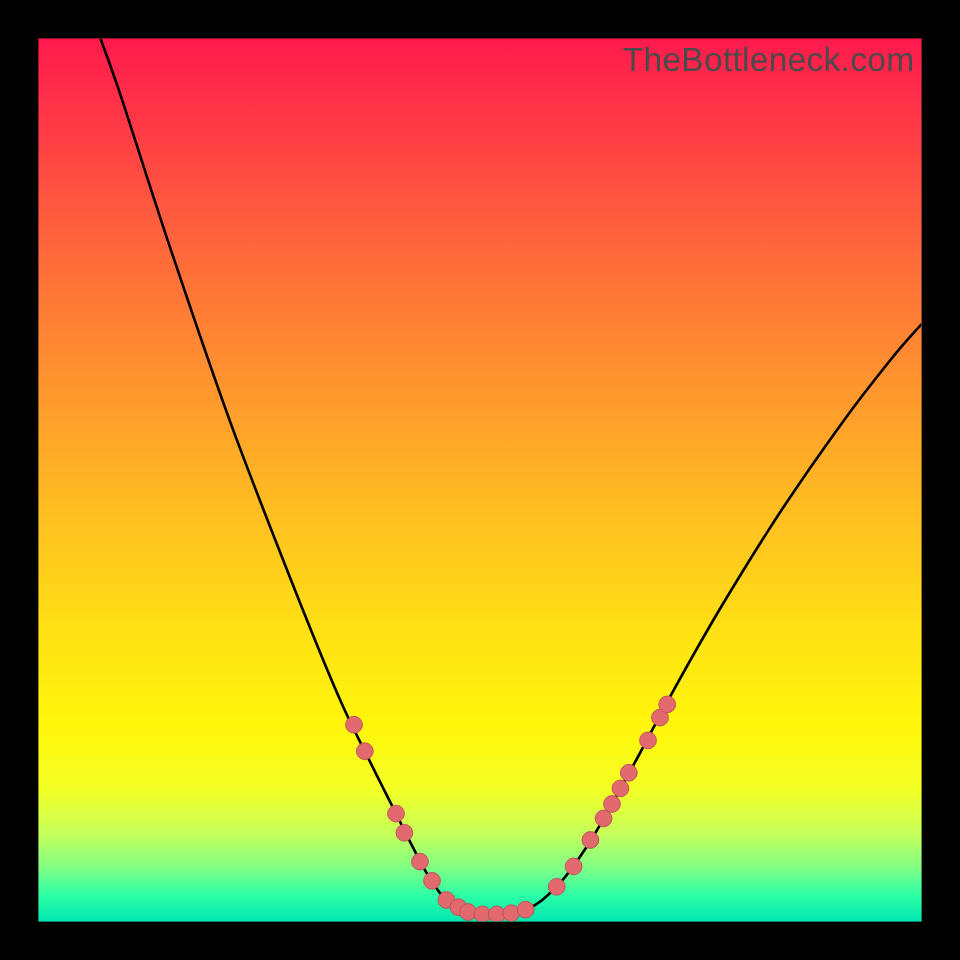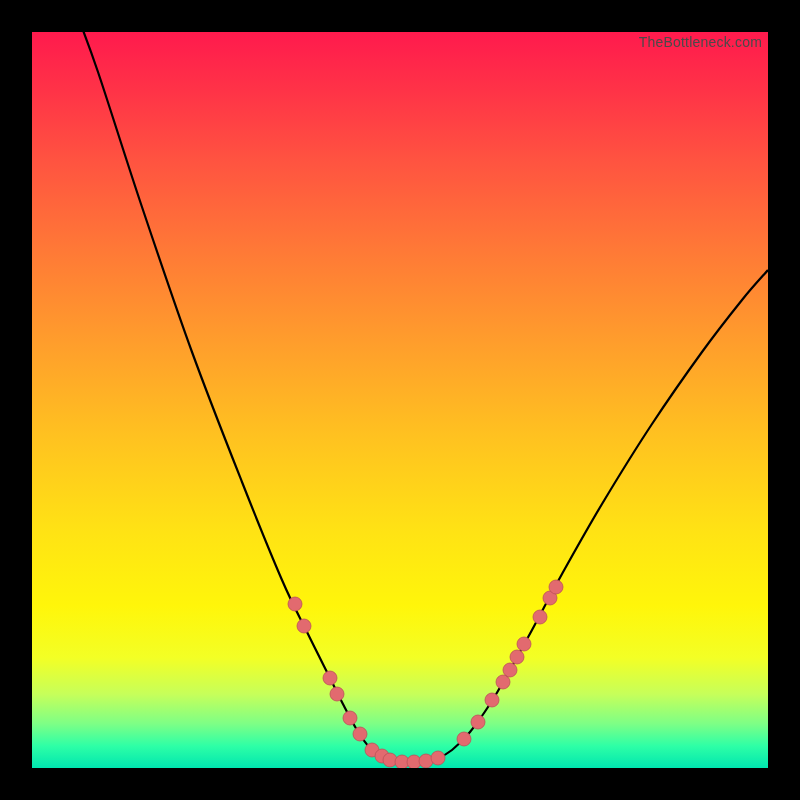--- a/index.html
+++ b/index.html
@@ -38,21 +38,21 @@
       #2effa6 97%,
       #00e6b0 100%
     );
     overflow: hidden;
   }
   .watermark {
     position: absolute;
     top: 2px;
     right: 6px;
     color: #4a4a4a;
-    font-size: 14px;
+    font-size: 28px;
     font-weight: 500;
     letter-spacing: 0.2px;
     text-align: right;
   }
   svg {
     position: absolute;
     left: 0;
     top: 0;
   }
   .curve {

